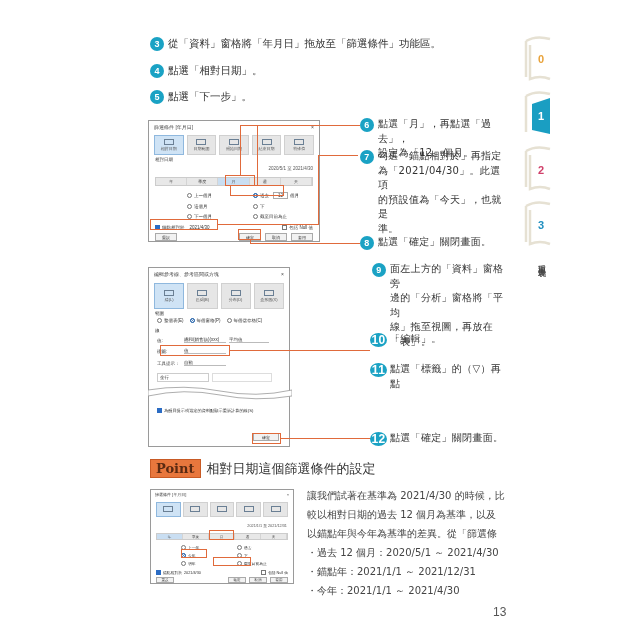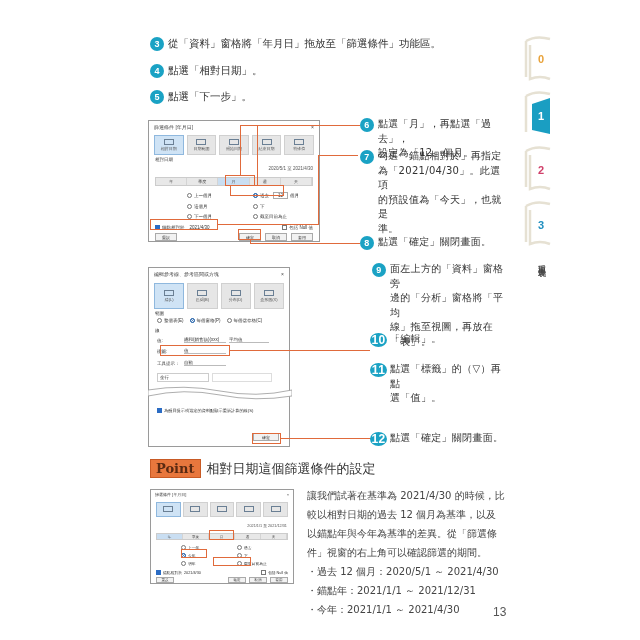--- a/index.html
+++ b/index.html
@@ -245,21 +245,20 @@
   <div>邊的「分析」窗格將「平均</div>
   <div>線」拖至視圖，再放在「表」。</div>
 </div>
 <div class="callout" style="left:390px;top:332px;width:120px;">
   <span class="num wide" style="left:-20px">10</span>
   <div>「編輯」。</div>
 </div>
 <div class="callout" style="left:390px;top:362px;width:120px;">
   <span class="num wide" style="left:-20px">11</span>
   <div>點選「標籤」的（▽）再點</div>
-  <div>選「值」。</div>
 </div>
 <div class="callout" style="left:390px;top:431px;width:120px;">
   <span class="num wide" style="left:-20px">12</span>
   <div>點選「確定」關閉畫面。</div>
 </div>
 
 <div style="position:absolute;left:150px;top:459px;display:flex;align-items:center;gap:6px;">
   <span style="background:#e8773d;color:#5a2a12;font-family:'DejaVu Serif',serif;font-weight:bold;font-size:13px;padding:1px 5px;border:1px solid #c85a25;">Point</span>
   <span style="font-size:13px;color:#333;">相對日期這個篩選條件的設定</span>
 </div>
@@ -337,21 +336,20 @@
   </div>
 </div>
 <div class="hl" style="left:209px;top:530px;width:25px;height:10px;"></div>
 <div class="hl" style="left:181px;top:549px;width:26px;height:9px;"></div>
 <div class="hl" style="left:213px;top:557px;width:38px;height:9px;"></div>
 
 <div style="position:absolute;left:307px;top:486px;width:205px;font-size:10px;line-height:19px;color:#444;">
   <div>讓我們試著在基準為 2021/4/30 的時候，比</div>
   <div>較以相對日期的過去 12 個月為基準，以及</div>
   <div>以錨點年與今年為基準的差異。從「篩選條</div>
-  <div>件」視窗的右上角可以確認篩選的期間。</div>
   <div>・過去 12 個月：2020/5/1 ～ 2021/4/30</div>
   <div>・錨點年：2021/1/1 ～ 2021/12/31</div>
   <div>・今年：2021/1/1 ～ 2021/4/30</div>
 </div>
 
 <div>
   <svg class="book" style="left:522px;top:35px;" viewBox="0 0 30 48">
     <path d="M4 6 Q14 0 28 4 M4 6 L4 42 M8 10 L8 44 Q18 40 28 44" fill="none" stroke="#e6e1d3" stroke-width="2.5"></path>
   </svg>
   <span class="tab-num" style="left:538px;top:53px;color:#e8a23a;">0</span>

